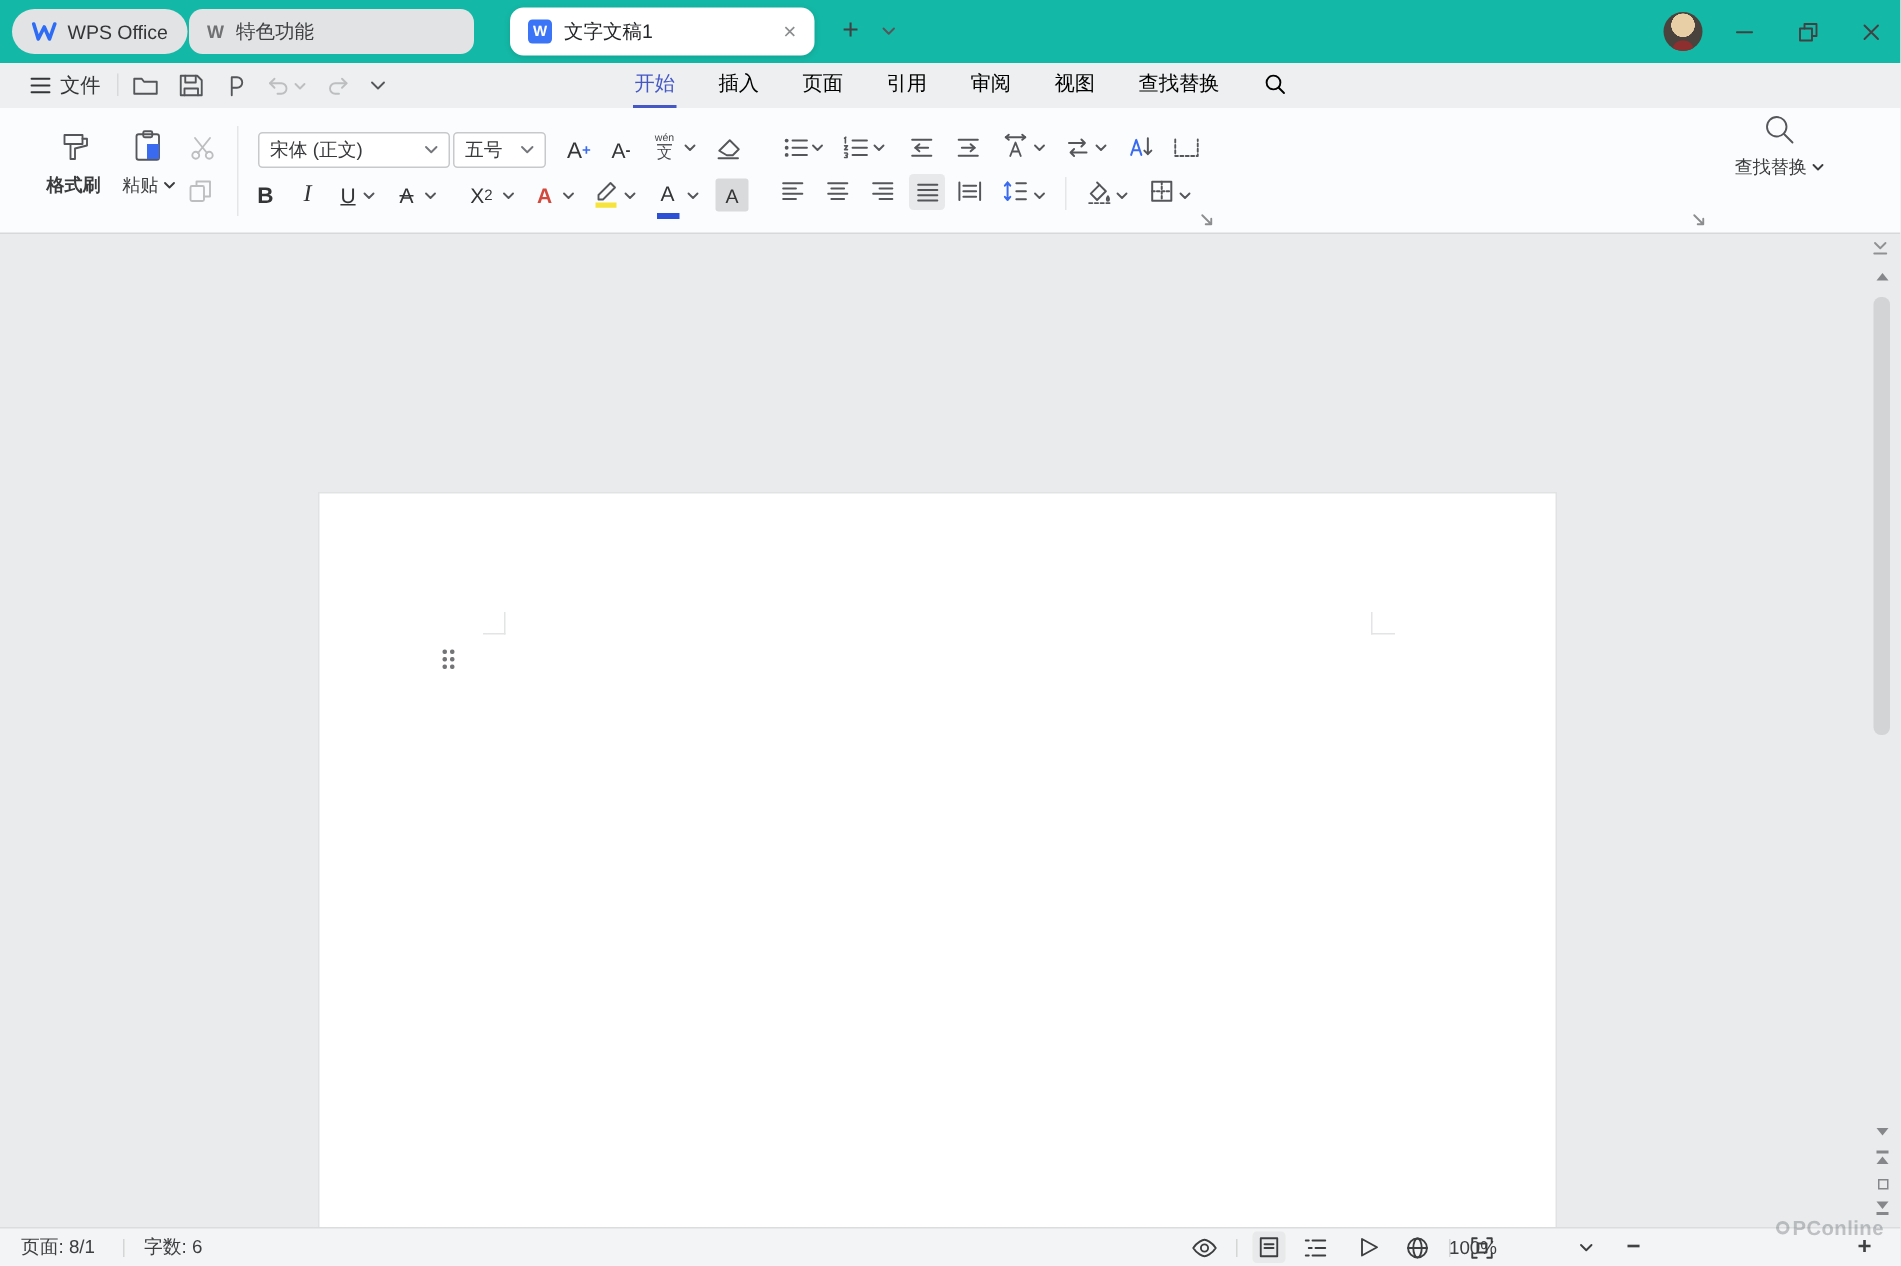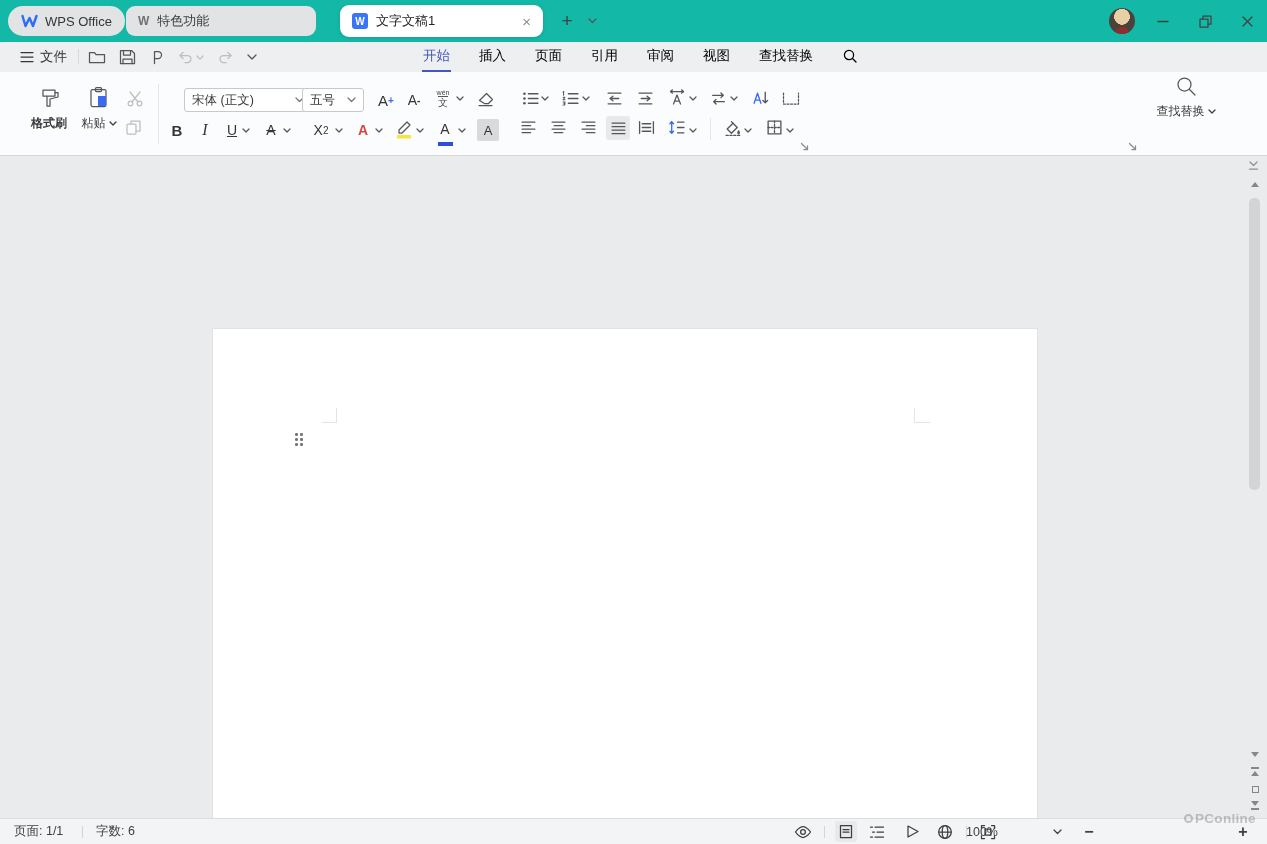--- a/index.html
+++ b/index.html
@@ -241,21 +241,21 @@
   </div>
   <div class="ibtn abs dis" style="left:124px;top:46px;">
     <svg class="i" width="19" height="19" viewBox="0 0 19 19">
       <rect x="3" y="6" width="9" height="10" rx="1"></rect>
         <path d="M7 6V3h9v10h-4"></path>
     </svg>
   </div>
 
   <div class="rowdiv" style="left:158px;top:12px;height:60px;"></div>
 
-  <div class="combo" style="left:184px;top:16px;width:128px;">
+  <div class="combo" style="left:172px;top:16px;width:128px;">
     <span>宋体 (正文)</span>
     <svg class="i cv" width="9" height="6" viewBox="0 0 9 6" style="color:#74767a">
         <path d="M1 1l3.5 3.5L8 1"></path>
       </svg>
   </div>
   <div class="combo" style="left:302px;top:16px;width:62px;">
     <span>五号</span>
     <svg class="i cv" width="9" height="6" viewBox="0 0 9 6" style="color:#74767a">
         <path d="M1 1l3.5 3.5L8 1"></path>
       </svg>
@@ -575,21 +575,21 @@
   <div class="abs" style="left:1252px;top:630px;">
       <div class="objsq"></div>
     </div>
   <div class="abs" style="left:1251px;top:645px;display:flex;flex-direction:column;align-items:center;gap:2px;">
     <div class="tri dn"></div>
       <div class="bar3"></div>
   </div>
 </div>
 
 <div class="statusbar">
-  <div class="sitem" style="left:14px;">页面: 1/1</div>
+  <div class="sitem" style="left:14px;">页面: 8/1</div>
   <div class="sdiv" style="left:82px;"></div>
   <div class="sitem" style="left:96px;">字数: 6</div>
 
   <div class="sitem ibtn" style="left:792px;width:22px;justify-content:center;">
     <svg class="i" width="18" height="14" viewBox="0 0 18 13">
       <path d="M1.5 6.5C4 2.5 8 1 9 1s5 1.5 7.5 5.5C14 10.5 10 12 9 12S4 10.5 1.5 6.5z"></path>
         <circle cx="9" cy="6.5" r="2.4"></circle>
     </svg>
   </div>
   <div class="sdiv" style="left:824px;"></div>

